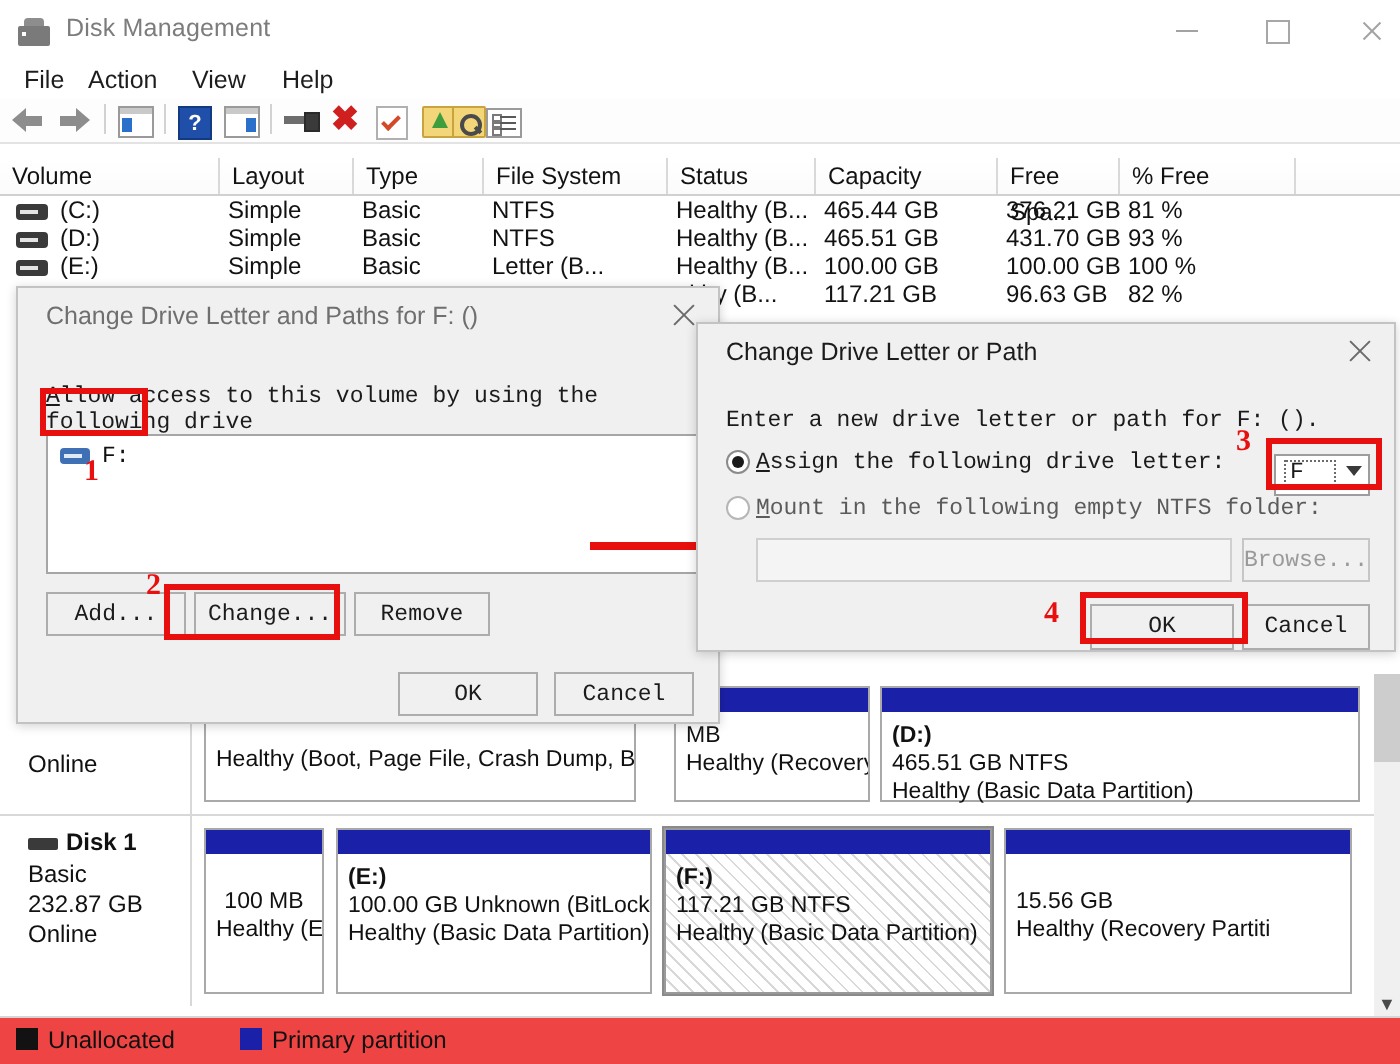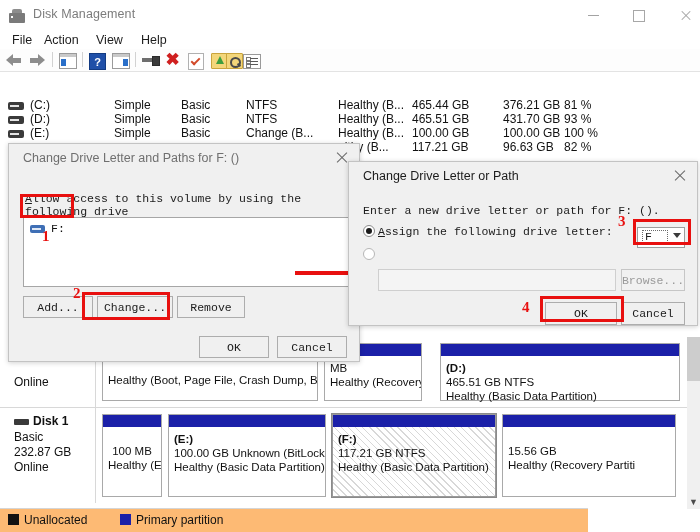--- a/index.html
+++ b/index.html
@@ -92,21 +92,21 @@
   .part.hatch .body{position:absolute;left:0;right:0;top:12px;bottom:0;
      background-image:repeating-linear-gradient(45deg,#ffffff 0 4px,#d8d8d8 4px 5px);}
   .part.hatch{border-color:#9a9a9a;}
   .part.hatch .txt{position:relative;z-index:2;}
   .part.sel{outline:1px solid #8a8a8a;}
 
   .scrollbar{position:absolute;right:0;top:337px;width:13px;height:172px;background:#f0f0f0;}
   .scrollbar .thumb{position:absolute;left:0;top:0;width:13px;height:44px;background:#cdcdcd;}
   .scrollbar .dn{position:absolute;left:0;bottom:0;width:13px;height:14px;color:#4a4a4a;font-size:9px;text-align:center;line-height:14px;}
 
-  .legend{position:absolute;left:0;bottom:0;width:588px;height:23px;border-top:1px solid #d5d5d5;background:#fdba74;}
+  .legend{position:absolute;left:0;bottom:0;width:700px;height:23px;border-top:1px solid #d5d5d5;background:#ef4444;}
   .legend .item{position:absolute;top:4px;font-size:12px;color:#111;}
   .legend .sw{display:inline-block;width:11px;height:11px;vertical-align:-1px;margin-right:5px;}
   .sw-un{background:#121212;}
   .sw-pp{background:#1b20a8;}
 
   
   .dlg{position:absolute;background:#f0f0f0;border:1px solid #c3c3c3;box-shadow:0 1px 5px rgba(0,0,0,.18);}
   .dlg .dtitle{position:absolute;left:0;top:0;right:0;height:28px;background:#f0f0f0;}
   .dlg .dtitle .t{position:absolute;left:14px;top:7px;font-size:12.5px;color:#6f6f6f;}
   .dlg .dtitle .xb{position:absolute;right:0;top:0;width:34px;height:28px;display:flex;align-items:center;justify-content:center;}
@@ -229,20 +229,31 @@
           <div class="c c1"></div>
           <div class="c c2"></div>
           <div class="c c3"></div>
           <div class="l l1"></div>
           <div class="l l2"></div>
           <div class="l l3"></div>
         </div>
       </div>
   </div>
 
+  <div class="vol-hdr">
+    <div class="hc" style="left:0;width:110px;">Volume</div>
+    <div class="hc" style="left:110px;width:67px;">Layout</div>
+    <div class="hc" style="left:177px;width:65px;">Type</div>
+    <div class="hc" style="left:242px;width:92px;">File System</div>
+    <div class="hc" style="left:334px;width:74px;">Status</div>
+    <div class="hc" style="left:408px;width:91px;">Capacity</div>
+    <div class="hc" style="left:499px;width:61px;">Free Spa...</div>
+    <div class="hc" style="left:560px;width:88px;">% Free</div>
+    <div class="hc" style="left:648px;width:52px;border-right:none;"></div>
+  </div>
 
   <div class="vrow" style="top:97px;">
     <div class="drvico"></div>
     <div class="vc" style="left:30px;">(C:)</div>
     <div class="vc" style="left:114px;">Simple</div>
     <div class="vc" style="left:181px;">Basic</div>
     <div class="vc" style="left:246px;">NTFS</div>
     <div class="vc" style="left:338px;">Healthy (B...</div>
     <div class="vc" style="left:412px;">465.44 GB</div>
     <div class="vc" style="left:503px;">376.21 GB</div>
@@ -257,21 +268,21 @@
     <div class="vc" style="left:338px;">Healthy (B...</div>
     <div class="vc" style="left:412px;">465.51 GB</div>
     <div class="vc" style="left:503px;">431.70 GB</div>
     <div class="vc" style="left:564px;">93 %</div>
   </div>
   <div class="vrow" style="top:125px;">
     <div class="drvico"></div>
     <div class="vc" style="left:30px;">(E:)</div>
     <div class="vc" style="left:114px;">Simple</div>
     <div class="vc" style="left:181px;">Basic</div>
-    <div class="vc" style="left:246px;">Change (B...</div>
+    <div class="vc" style="left:246px;">Letter (B...</div>
     <div class="vc" style="left:338px;">Healthy (B...</div>
     <div class="vc" style="left:412px;">100.00 GB</div>
     <div class="vc" style="left:503px;">100.00 GB</div>
     <div class="vc" style="left:564px;">100 %</div>
   </div>
   <div class="vrow" style="top:139px;">
     <div class="vc" style="left:338px;">althy (B...</div>
     <div class="vc" style="left:412px;">117.21 GB</div>
     <div class="vc" style="left:503px;">96.63 GB</div>
     <div class="vc" style="left:564px;">82 %</div>
@@ -281,21 +292,21 @@
 
     <div class="diskrow" style="top:0;height:70px;">
       <div class="diskinfo">
         <div class="dline" style="margin-top:32px;">Online</div>
       </div>
       <div class="partarea">
         <div class="part" style="left:6px;width:216px;">
           <div class="cap"></div>
           <div class="txt" style="padding-top:16px;">Healthy (Boot, Page File, Crash Dump, Basic</div>
         </div>
-        <div class="part" style="left:228px;width:98px;">
+        <div class="part" style="left:241px;width:98px;">
           <div class="cap"></div>
           <div class="txt">MB</div>
           <div class="txt" style="padding-top:0;">Healthy (Recovery P</div>
         </div>
         <div class="part" style="left:344px;width:240px;">
           <div class="cap"></div>
           <div class="txt t-b">(D:)</div>
           <div class="txt" style="padding-top:0;">465.51 GB NTFS</div>
           <div class="txt" style="padding-top:0;">Healthy (Basic Data Partition)</div>
         </div>
@@ -354,21 +365,21 @@
   </div>
 
   <div class="dlg" style="left:8px;top:143px;width:350px;height:217px;">
     <div class="dtitle">
       <div class="t">Change Drive Letter and Paths for F: ()</div>
       <div class="xb">
           <i></i>
         </div>
     </div>
     <div class="dbody">
-      <div class="lbl mono" style="left:0;top:20px;padding-left:16px;">
+      <div class="lbl mono" style="left:14px;top:20px;">
         <span class="ulf">A</span><span></span><span id="d1desc">llow access to this volume by using the following drive</span>
       </div>
 
       <div class="listbox" style="left:14px;top:45px;width:328px;height:68px;">
         <div class="li mono">
           <span class="di"></span><span>F:</span>
         </div>
       </div>
 
       <div class="btn" style="left:14px;top:124px;width:68px;height:20px;">Add...</div>
@@ -395,20 +406,21 @@
           <i></i>
         </div>
     </div>
     <div class="dbody">
       <div class="lbl mono" style="left:14px;top:14px;">Enter a new drive letter or path for F: ().</div>
 
       <div class="radio on" style="left:14px;top:35px;"></div>
       <div class="lbl mono" style="left:29px;top:35px;"><span class="ulf">A</span><span id="d2a">ssign the following drive letter:</span></div>
 
       <div class="radio off" style="left:14px;top:58px;"></div>
+      <div class="lbl mono" style="left:29px;top:58px;color:#5b5b5b;"><span class="ulf">M</span><span id="d2m">ount in the following empty NTFS folder:</span></div>
 
       <div class="tfield" style="left:29px;top:79px;width:236px;height:20px;"></div>
       <div class="btn dis" style="left:272px;top:79px;width:62px;height:20px;">Browse...</div>
 
       <div class="combo" style="left:288px;top:37px;width:46px;height:19px;">
         <div class="val">F</div>
         <div class="cv"></div>
       </div>
 
       <div class="btn" style="left:196px;top:112px;width:70px;height:21px;">OK</div>

